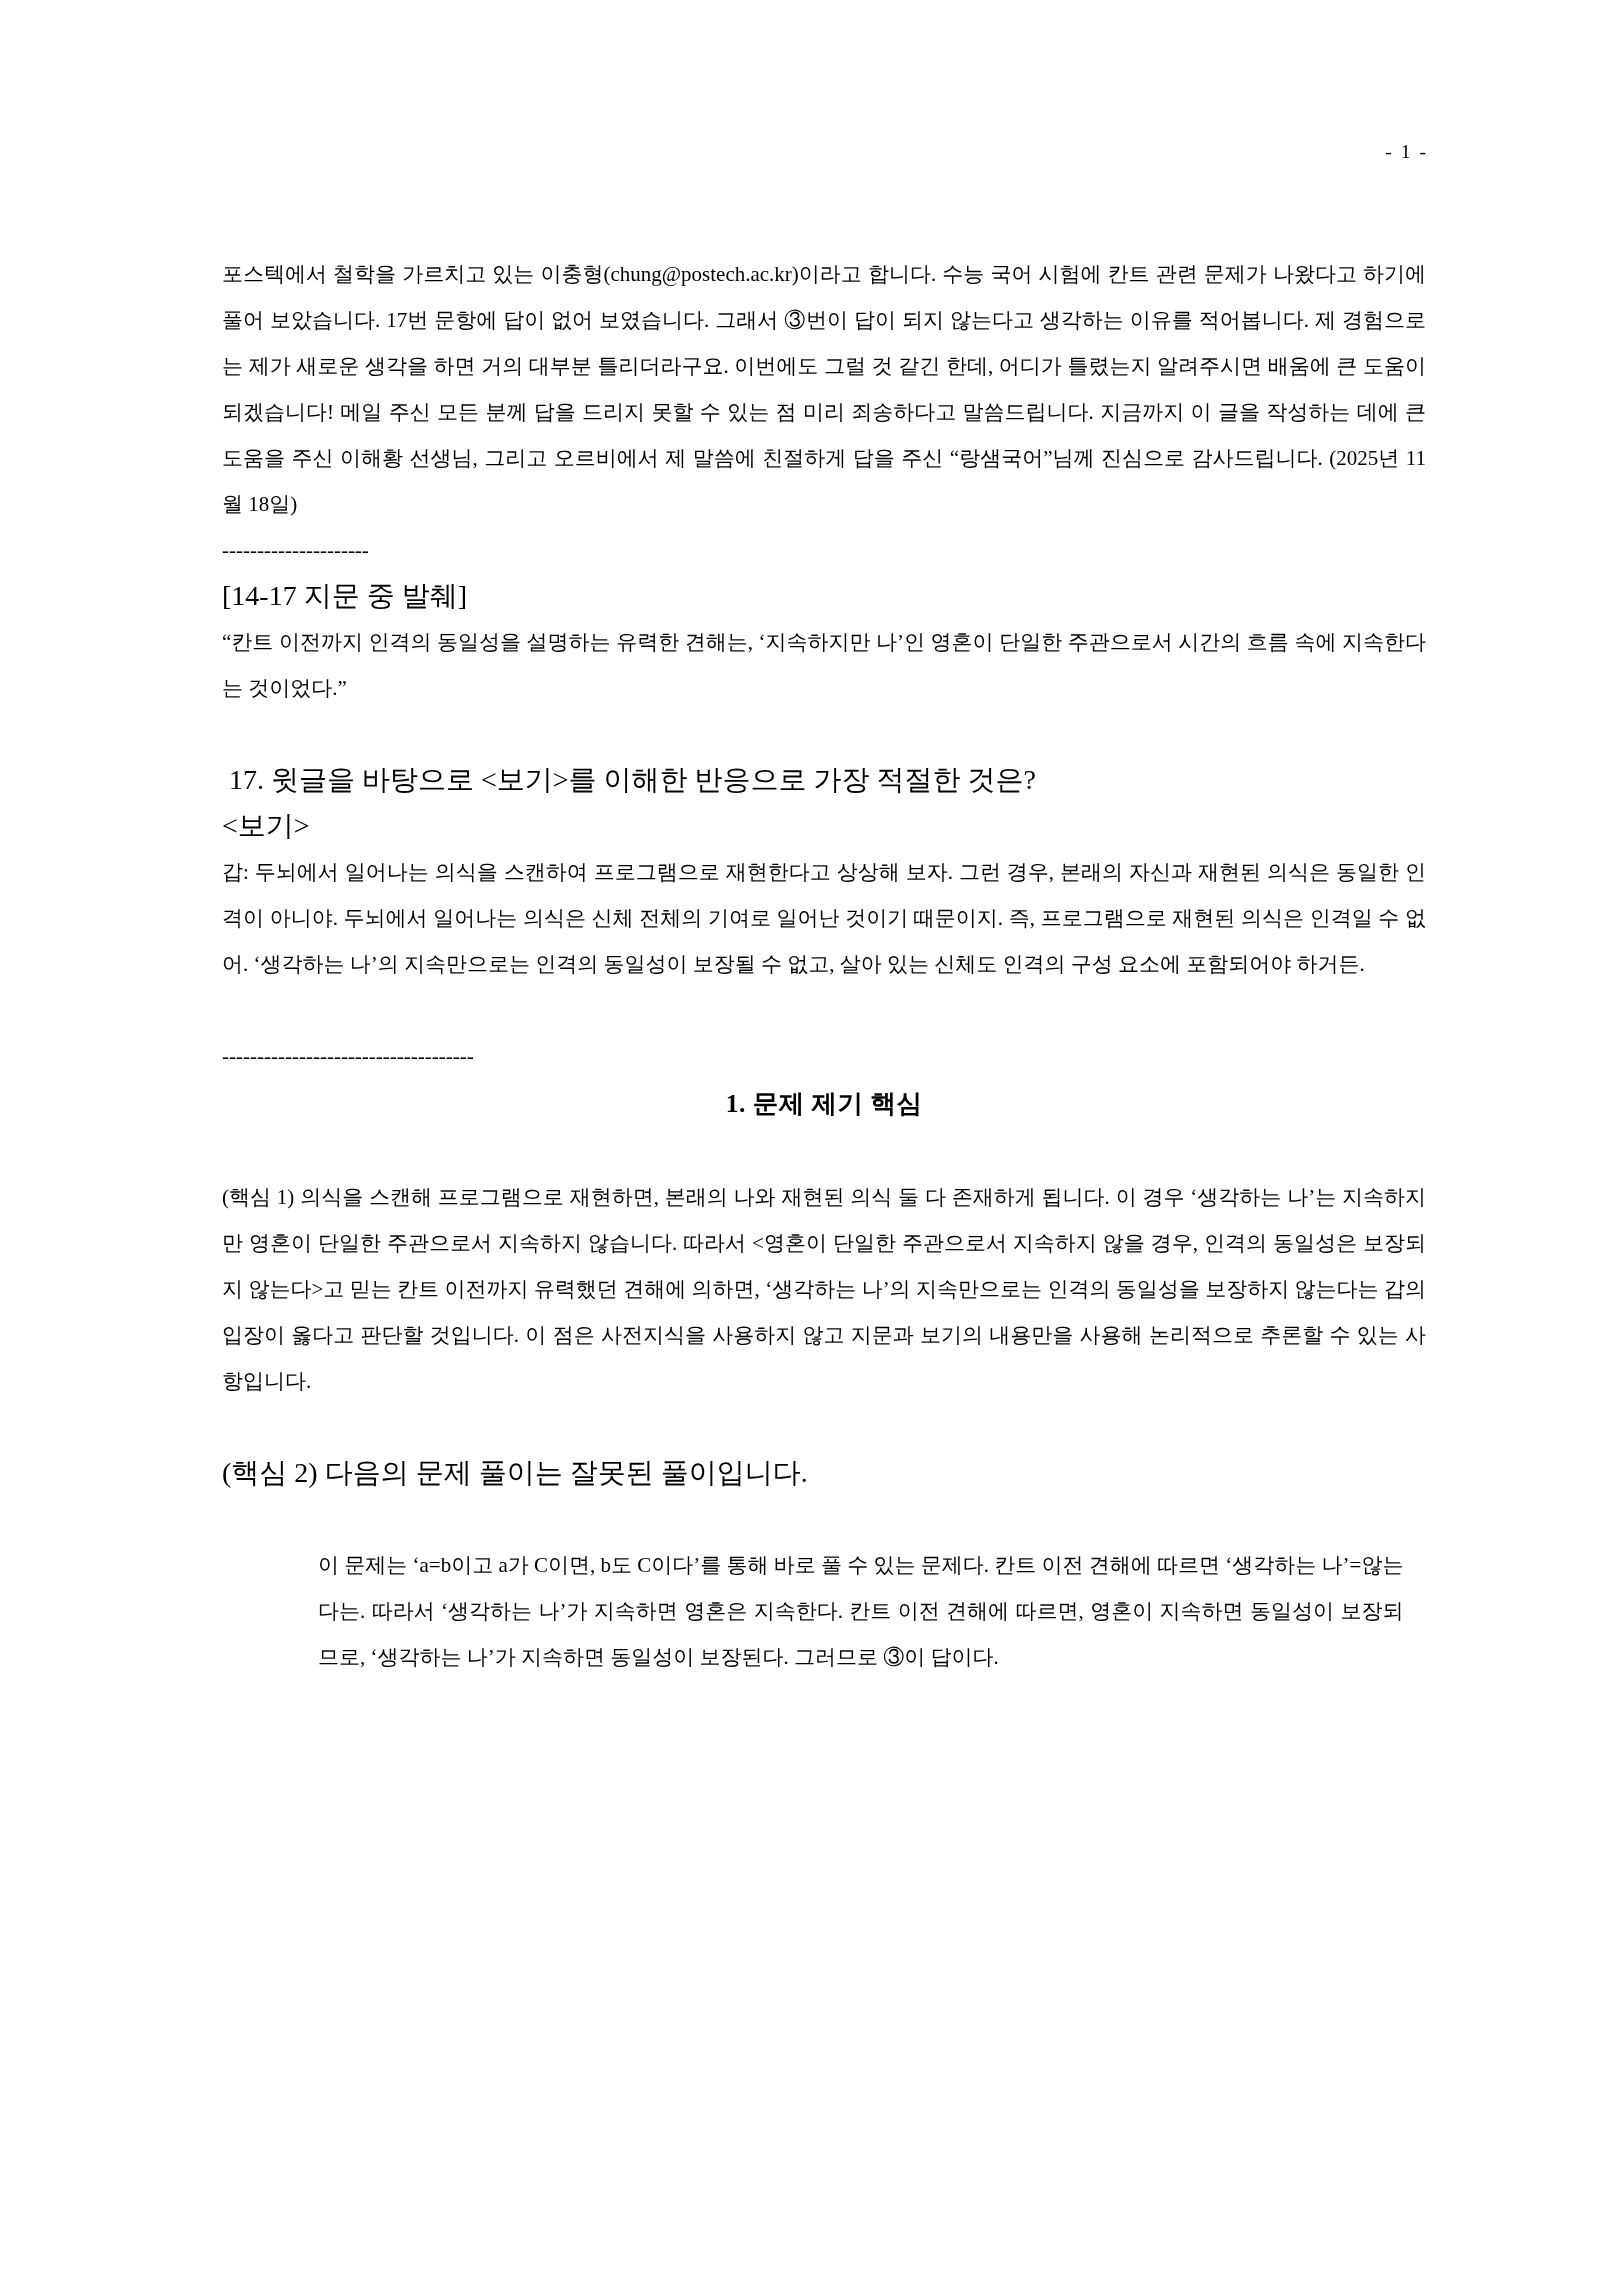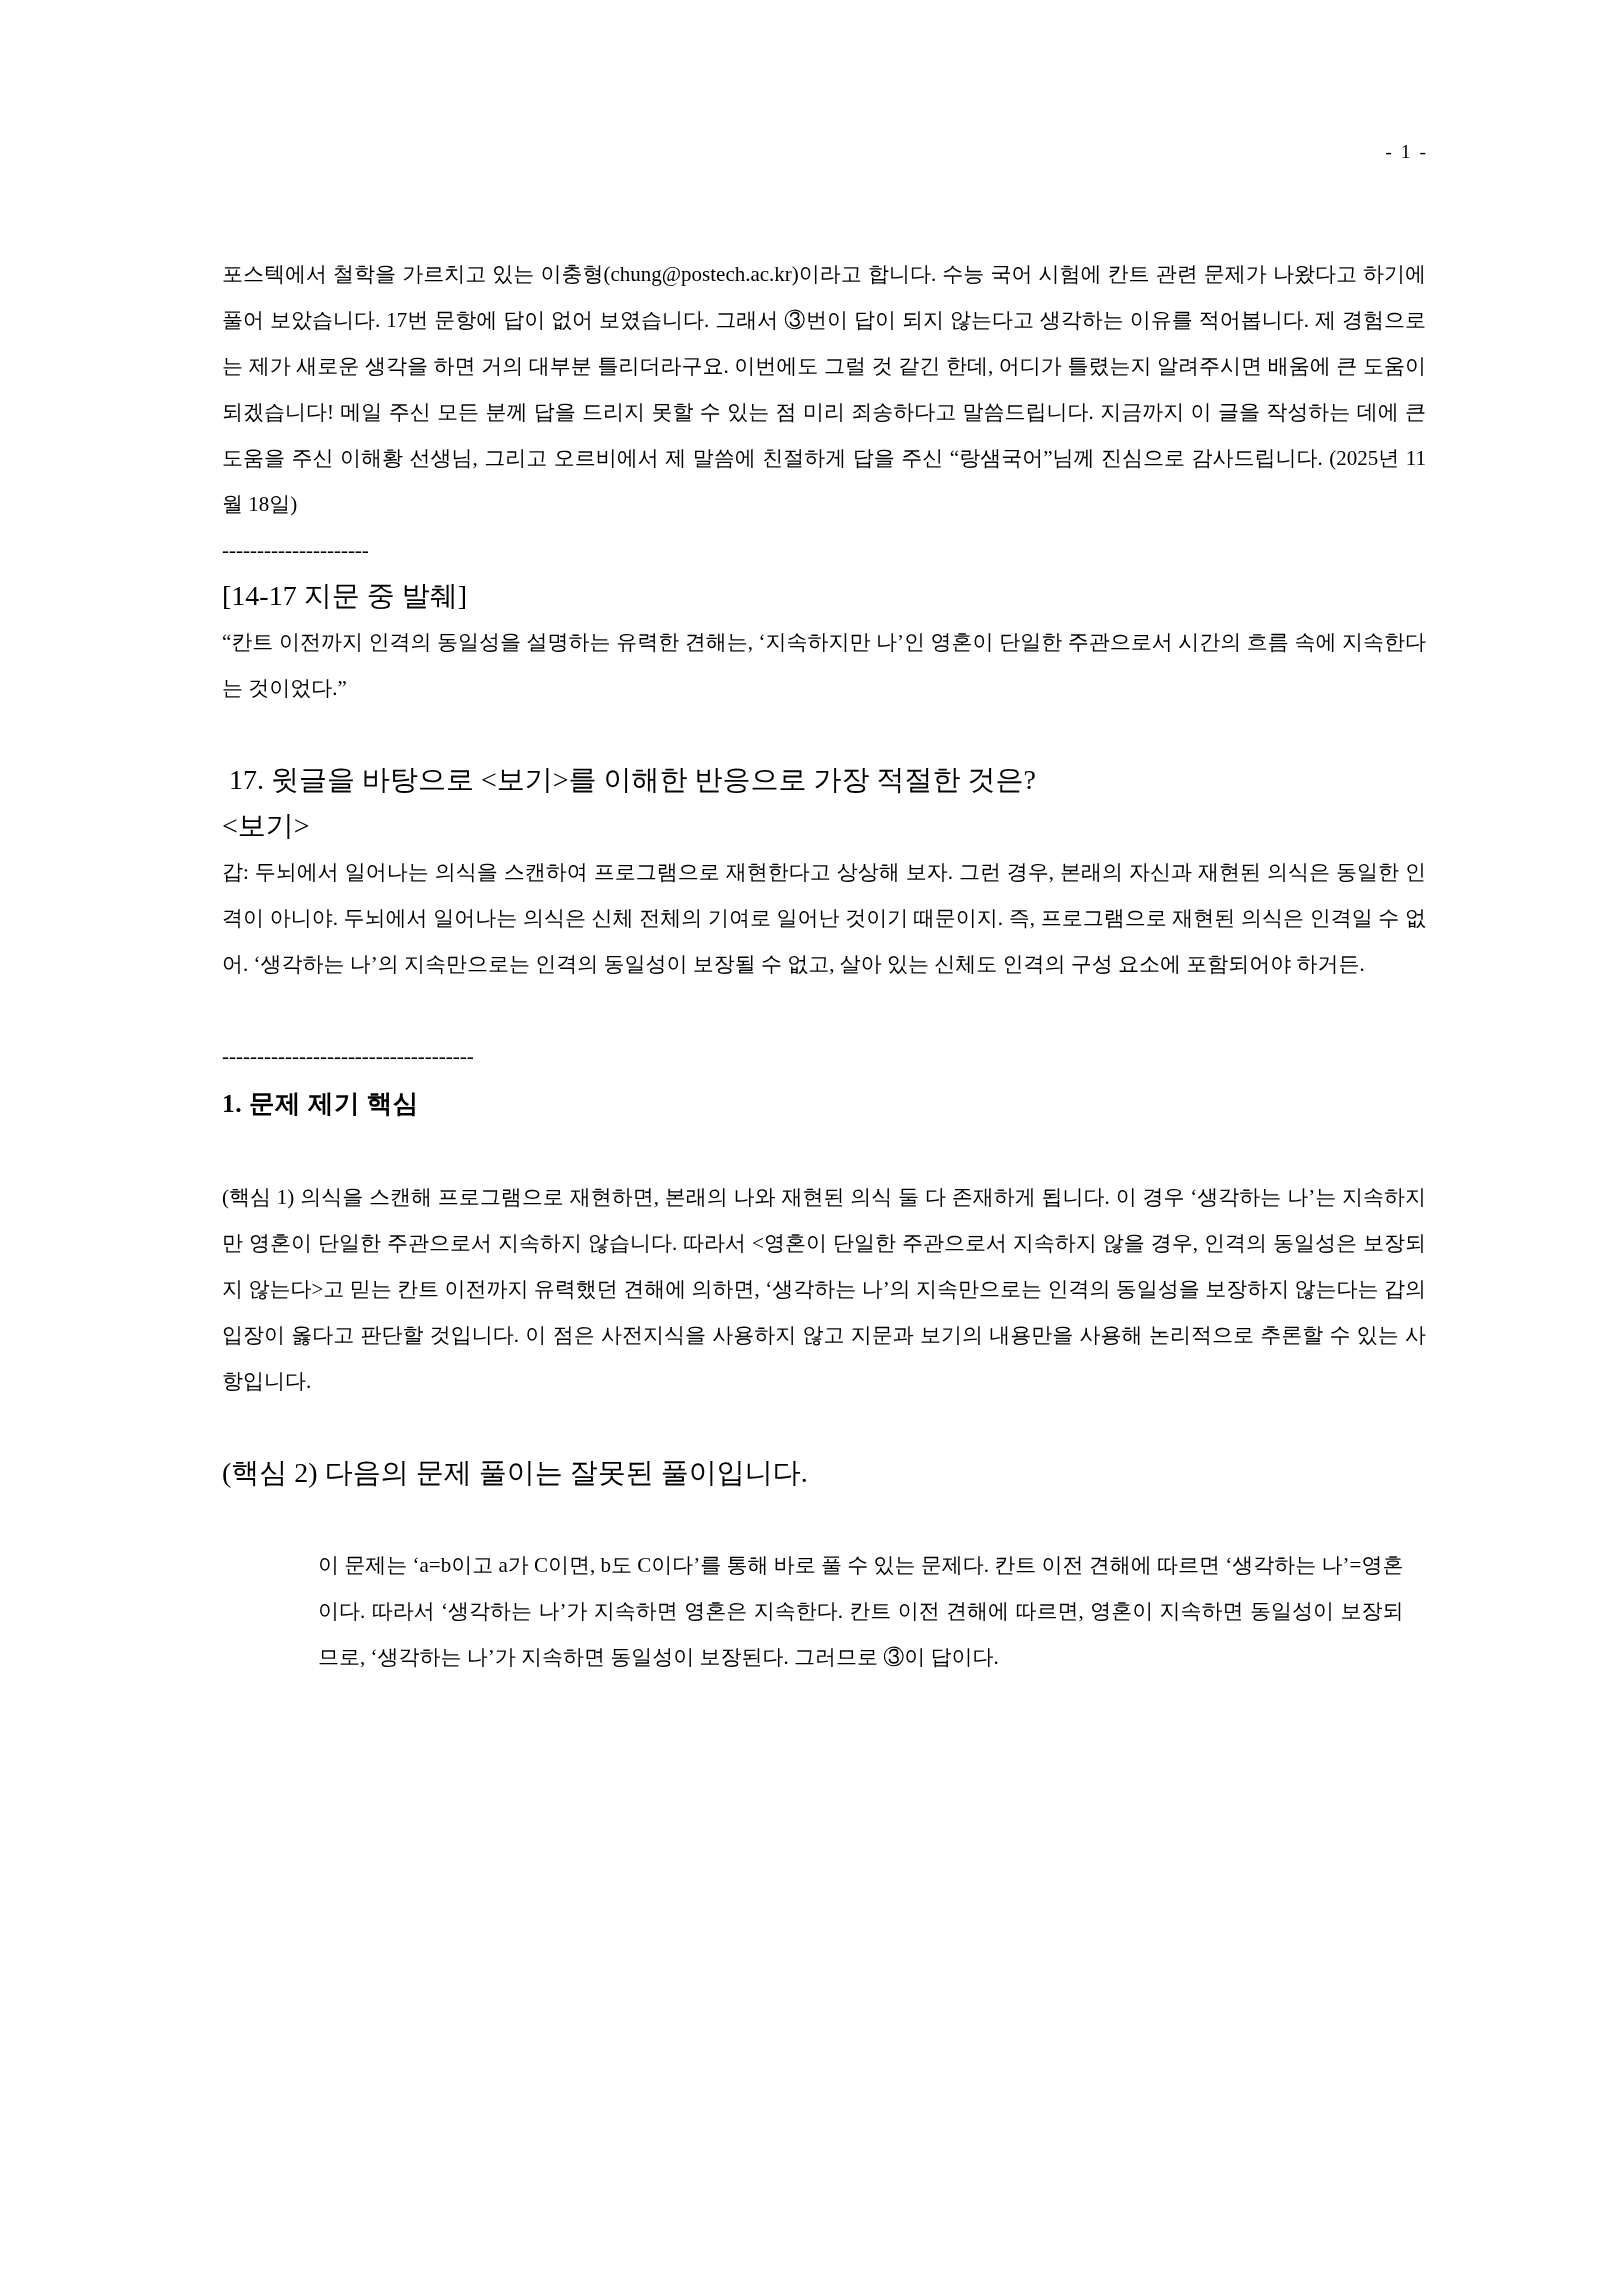--- a/index.html
+++ b/index.html
@@ -67,21 +67,21 @@
     line-height: 46px;
     text-align: left;
     white-space: pre;
     letter-spacing: 0px;
   }
 
   .heading {
     font-size: 25.5px;
     line-height: 49px;
     font-weight: bold;
-    text-align: left;
+    text-align: center;
     margin: 0;
     letter-spacing: 0.5px;
   }
 
   .indent-block {
     font-size: 21px;
     line-height: 46px;
     text-align: justify;
     text-justify: inter-character;
     word-break: break-all;
@@ -126,17 +126,17 @@
     <div class="gap-m"></div>
 
     <p class="para">(핵심 1) 의식을 스캔해 프로그램으로 재현하면, 본래의 나와 재현된 의식 둘 다 존재하게 됩니다. 이 경우 ‘생각하는 나’는 지속하지만 영혼이 단일한 주관으로서 지속하지 않습니다. 따라서 &lt;영혼이 단일한 주관으로서 지속하지 않을 경우, 인격의 동일성은 보장되지 않는다&gt;고 믿는 칸트 이전까지 유력했던 견해에 의하면, ‘생각하는 나’의 지속만으로는 인격의 동일성을 보장하지 않는다는 갑의 입장이 옳다고 판단할 것입니다. 이 점은 사전지식을 사용하지 않고 지문과 보기의 내용만을 사용해 논리적으로 추론할 수 있는 사항입니다.</p>
 
     <div class="gap-m"></div>
 
     <div class="para-left">(핵심 2) 다음의 문제 풀이는 잘못된 풀이입니다.</div>
 
     <div class="gap-m"></div>
 
-    <p class="indent-block">이 문제는 ‘a=b이고 a가 C이면, b도 C이다’를 통해 바로 풀 수 있는 문제다. 칸트 이전 견해에 따르면 ‘생각하는 나’=영혼이다. 따라서 ‘생각하는 나’가 지속하면 영혼은 지속한다. 칸트 이전 견해에 따르면, 영혼이 지속하면 동일성이 보장되므로, ‘생각하는 나’가 지속하면 동일성이 보장된다. 그러므로 ③이 답이다.</p>
+    <p class="indent-block">이 문제는 ‘a=b이고 a가 C이면, b도 C이다’를 통해 바로 풀 수 있는 문제다. 칸트 이전 견해에 따르면 ‘생각하는 나’=않는다는. 따라서 ‘생각하는 나’가 지속하면 영혼은 지속한다. 칸트 이전 견해에 따르면, 영혼이 지속하면 동일성이 보장되므로, ‘생각하는 나’가 지속하면 동일성이 보장된다. 그러므로 ③이 답이다.</p>
 
   </div>
 </div>
 
 
 </body></html>

